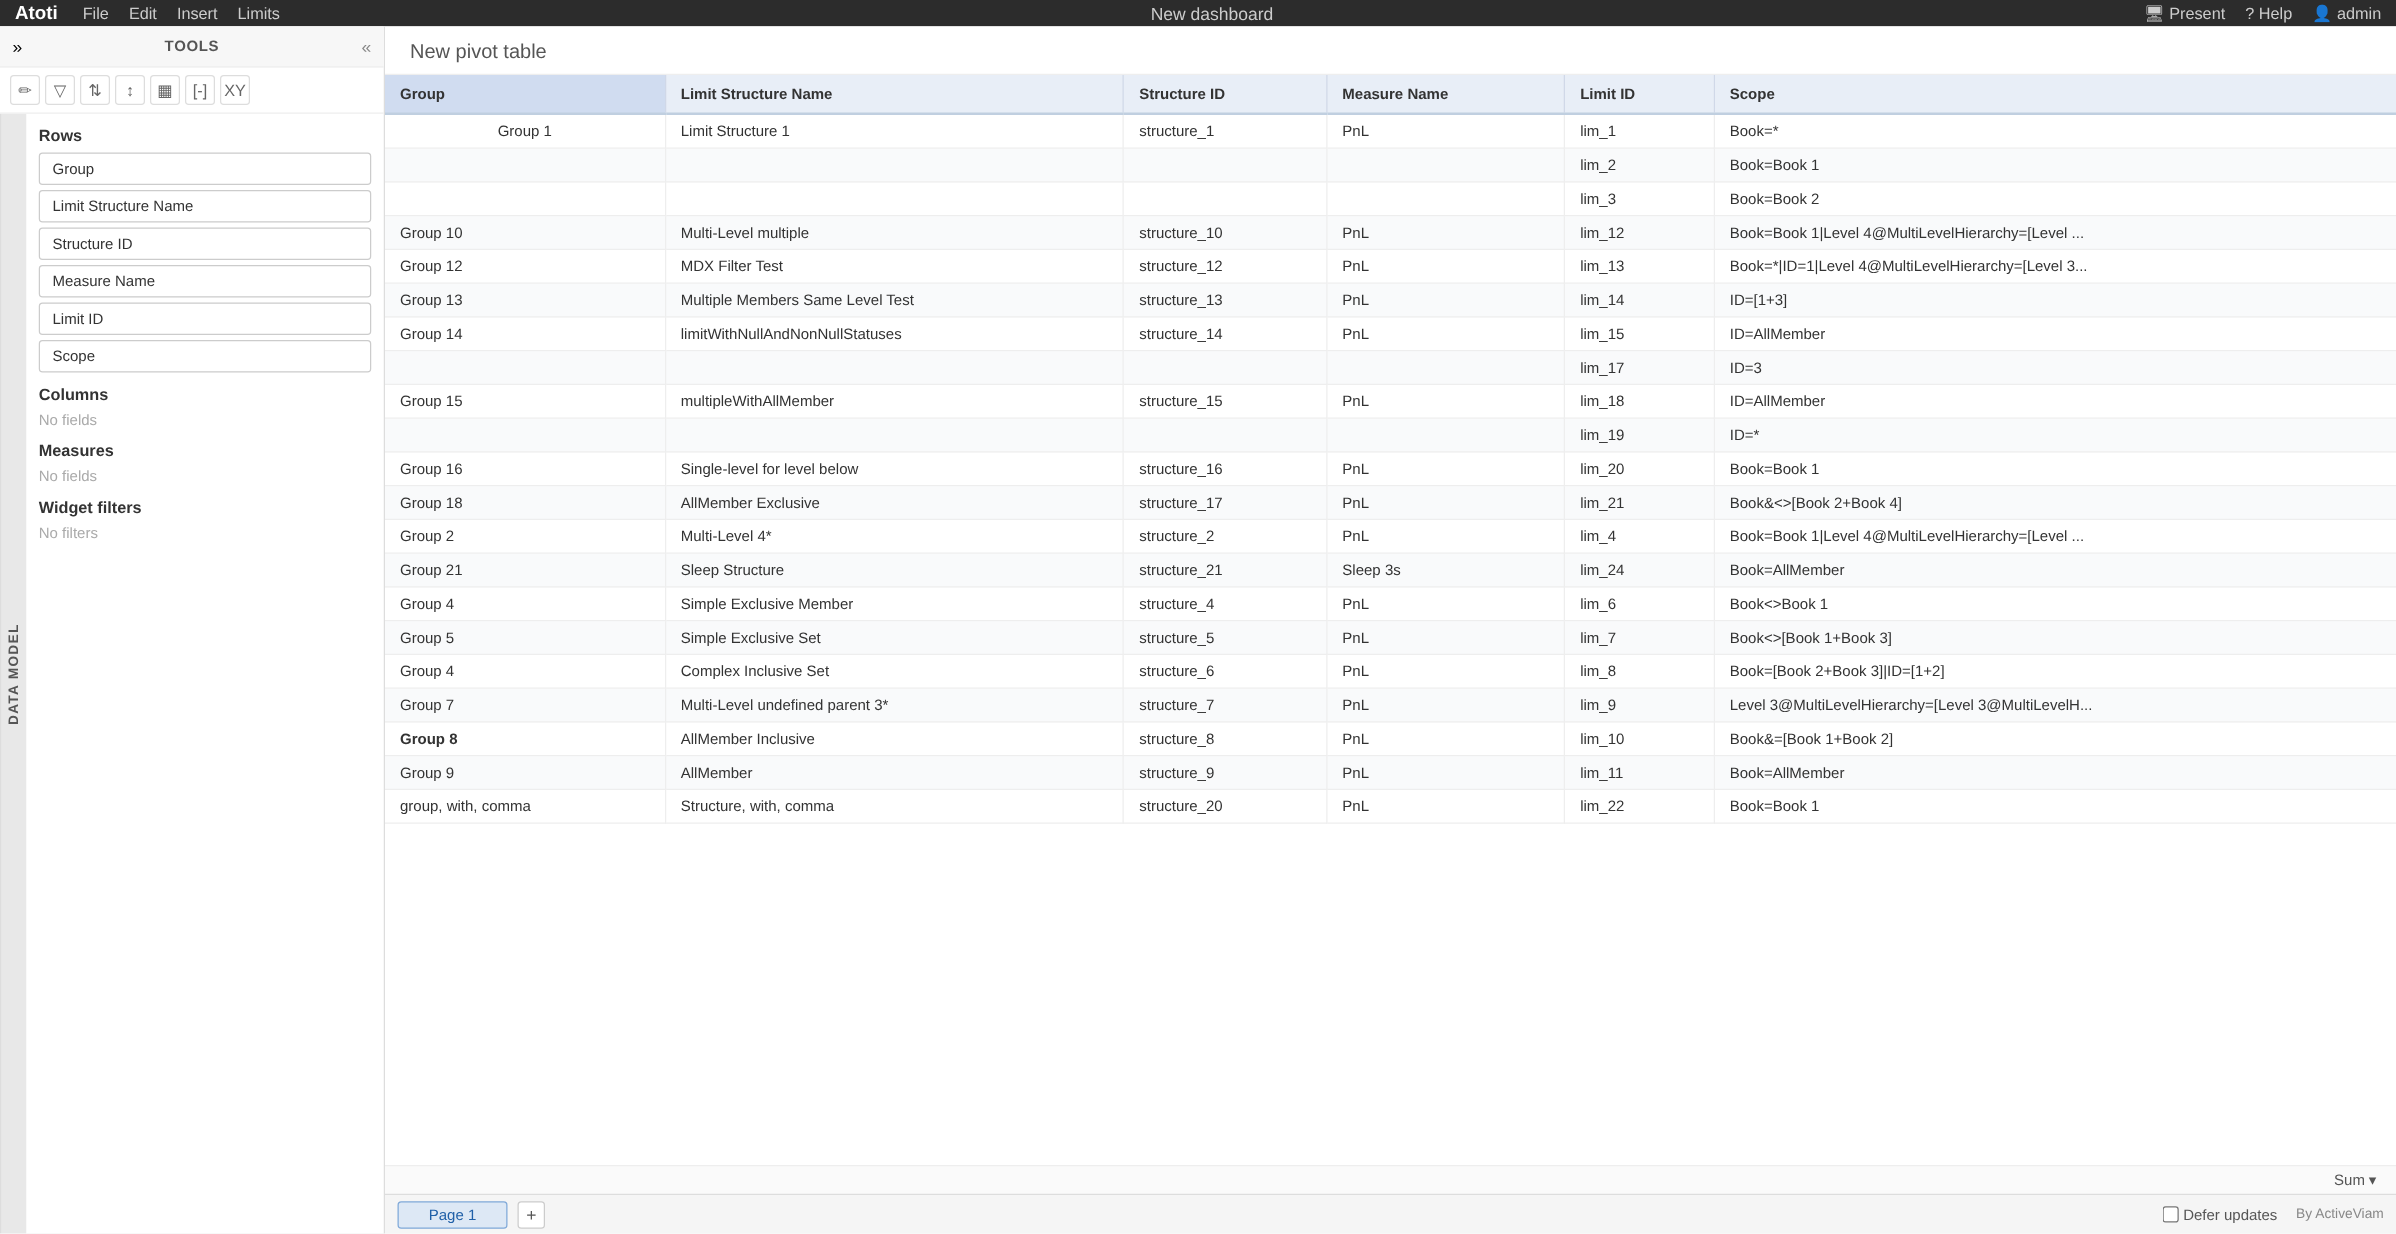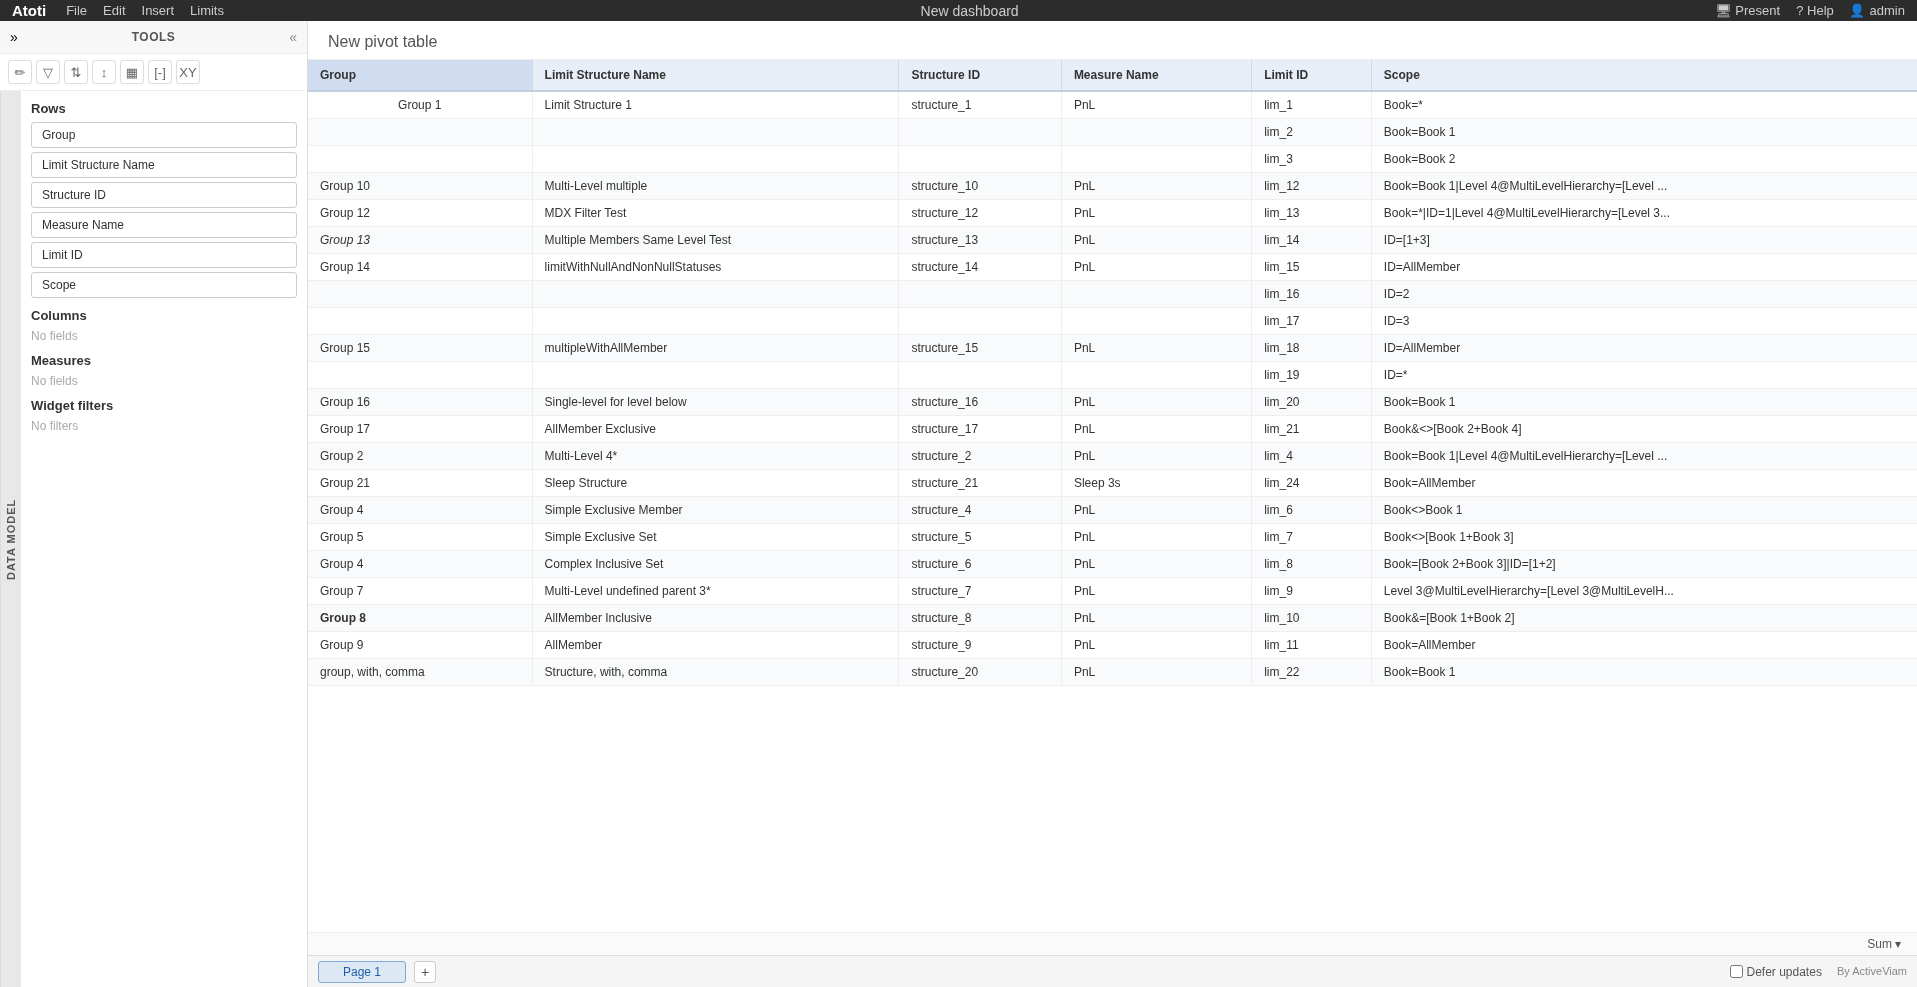--- a/index.html
+++ b/index.html
@@ -188,48 +188,40 @@
             </tr>
             <tr>
               <td style="font-weight: 500;">Group 12</td>
               <td>MDX Filter Test</td>
               <td>structure_12</td>
               <td>PnL</td>
               <td>lim_13</td>
               <td>Book=*|ID=1|Level 4@MultiLevelHierarchy=[Level 3...</td>
             </tr>
             <tr>
-              <td style="font-weight: 500; font-style: italic;">Group 13</td>
+              <td style="font-weight: 500;">Group 13</td>
               <td>Multiple Members Same Level Test</td>
               <td>structure_13</td>
               <td>PnL</td>
               <td>lim_14</td>
               <td>ID=[1+3]</td>
             </tr>
             <tr>
               <td style="font-weight: 500;">Group 14</td>
               <td>limitWithNullAndNonNullStatuses</td>
               <td>structure_14</td>
               <td>PnL</td>
               <td>lim_15</td>
               <td>ID=AllMember</td>
             </tr>
             <tr>
               <td></td>
               <td></td>
               <td></td>
               <td></td>
-              <td>lim_16</td>
-              <td>ID=2</td>
-            </tr>
-            <tr>
-              <td></td>
-              <td></td>
-              <td></td>
-              <td></td>
               <td>lim_17</td>
               <td>ID=3</td>
             </tr>
             <tr>
               <td style="font-weight: 500;">Group 15</td>
               <td>multipleWithAllMember</td>
               <td>structure_15</td>
               <td>PnL</td>
               <td>lim_18</td>
               <td>ID=AllMember</td>
@@ -244,21 +236,21 @@
             </tr>
             <tr>
               <td style="font-weight: 500;">Group 16</td>
               <td>Single-level for level below</td>
               <td>structure_16</td>
               <td>PnL</td>
               <td>lim_20</td>
               <td>Book=Book 1</td>
             </tr>
             <tr>
-              <td style="font-weight: 500;">Group 17</td>
+              <td style="font-weight: 500;">Group 18</td>
               <td>AllMember Exclusive</td>
               <td>structure_17</td>
               <td>PnL</td>
               <td>lim_21</td>
               <td>Book&amp;&lt;&gt;[Book 2+Book 4]</td>
             </tr>
             <tr>
               <td style="font-weight: 500;">Group 2</td>
               <td>Multi-Level 4*</td>
               <td>structure_2</td>

